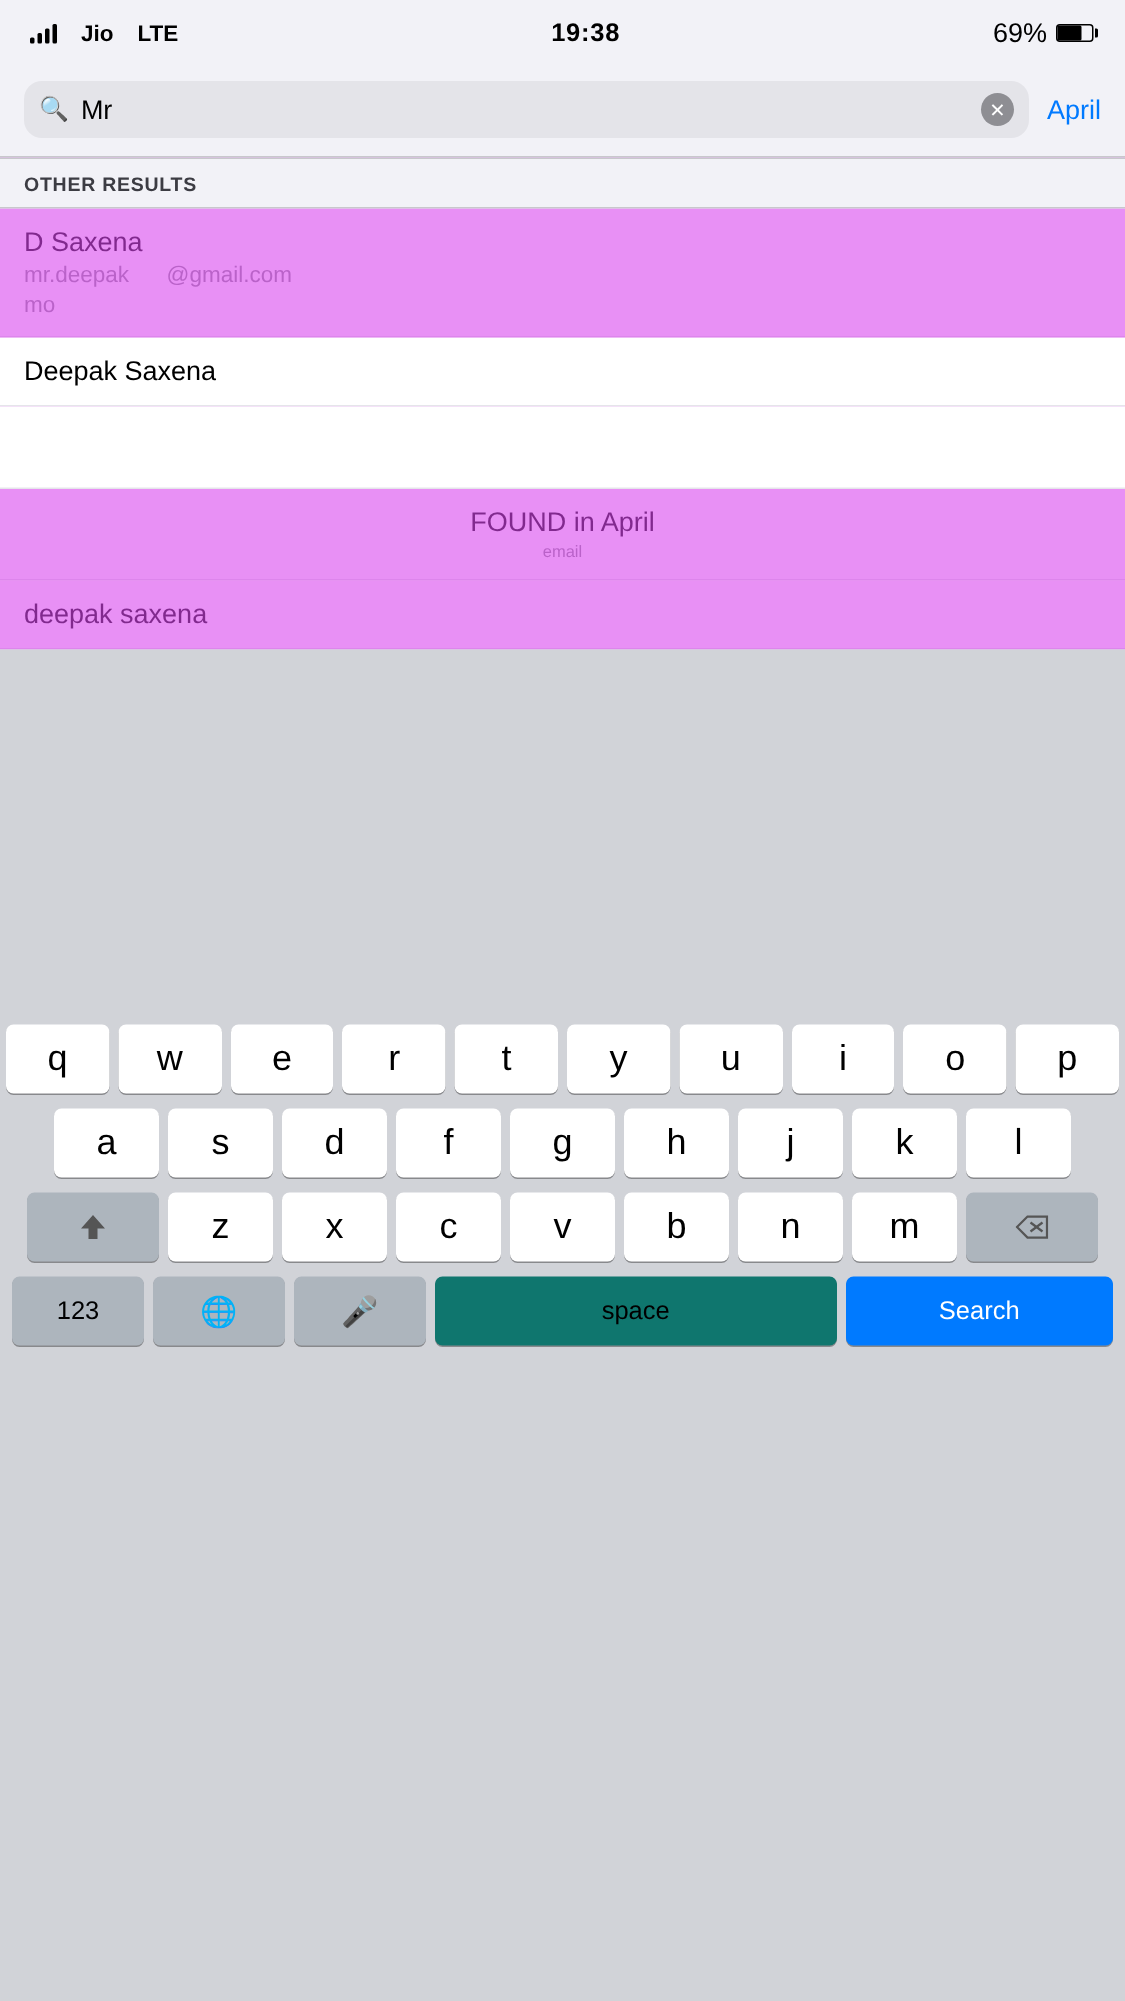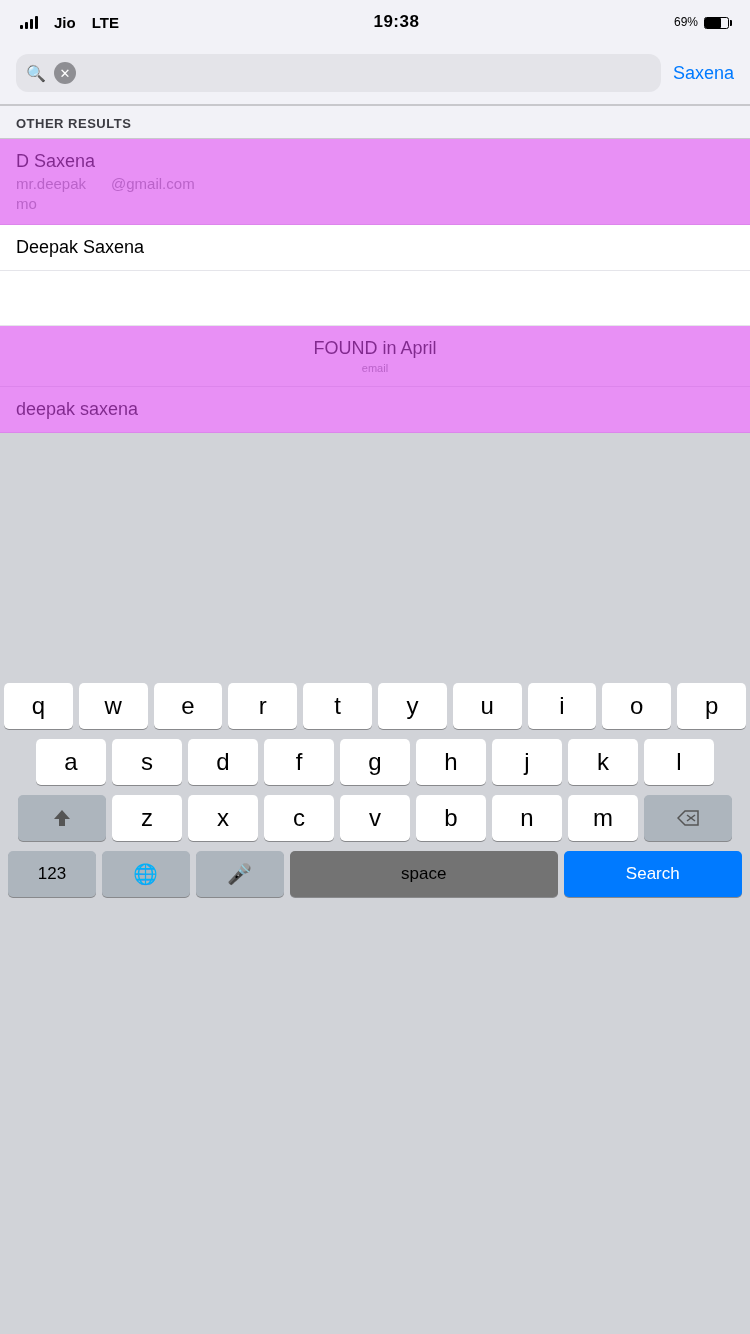--- a/index.html
+++ b/index.html
@@ -39,23 +39,23 @@
       width: 3px;
       border-radius: 1px;
     }
     .status-center {
       font-size: 17px;
       font-weight: 600;
       letter-spacing: 0.5px;
     }
     .status-right {
       display: flex;
-      align-items: flex-end;
+      align-items: center;
       gap: 6px;
-      font-size: 12px;
+      font-size: 18px;
       font-weight: 500;
     }
     .battery {
       display: flex;
       align-items: center;
     }
     .battery-body {
       width: 25px;
       height: 12px;
       border: 1.5px solid #000;
@@ -211,21 +211,21 @@
       font-size: 16px;
       color: #000;
       max-width: 88px;
     }
     .key.num-key {
       background: #adb5bd;
       font-size: 17px;
       max-width: 88px;
     }
     .key.space-key {
-      background: #737373;
+      background: #0f766e;
       font-size: 17px;
       max-width: 260px;
       flex: 3;
     }
     .key.search-key {
       background: #007aff;
       color: #fff;
       font-size: 17px;
       font-weight: 400;
       max-width: 175px;
@@ -285,25 +285,26 @@
       <div class="battery-body">
         <div class="battery-fill"></div>
       </div>
     </div>
   </div>
 </div>
 
 <div class="search-bar-container">
   <div class="search-input-wrapper">
     <span class="search-icon-inline">🔍</span>
+    <input class="search-input" type="text" value="Mr" style="">
     <button class="clear-btn">
       <span>✕</span>
     </button>
   </div>
-  <button class="cancel-btn">Saxena</button>
+  <button class="cancel-btn">April</button>
 </div>
 
 <div class="results-section">
   <div class="results-header">
     <span class="results-header-text">OTHER RESULTS</span>
   </div>
 
   <div class="result-item" style="flex-direction: column; justify-content: space-between; align-items: flex-start;">
     <div style="display:flex;flex-direction:column;gap:3px;">
       <span class="result-name">D Saxena</span>

